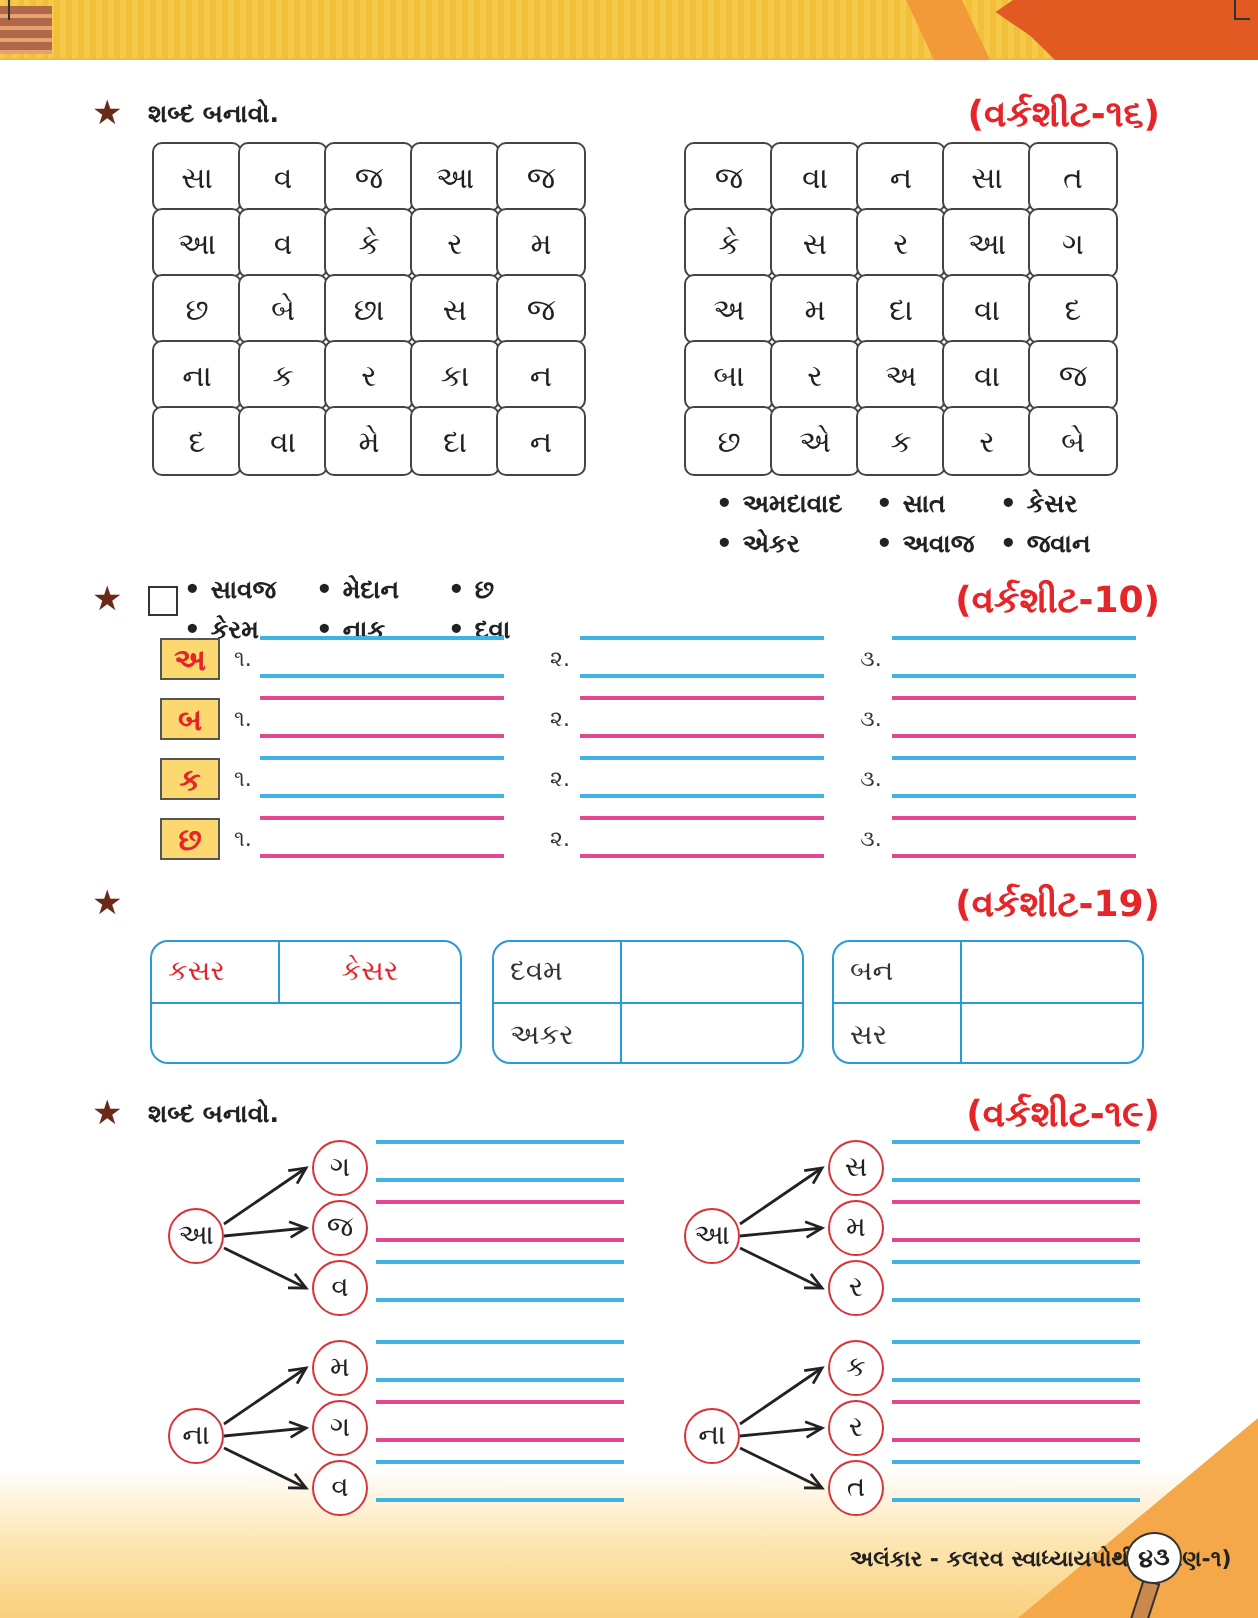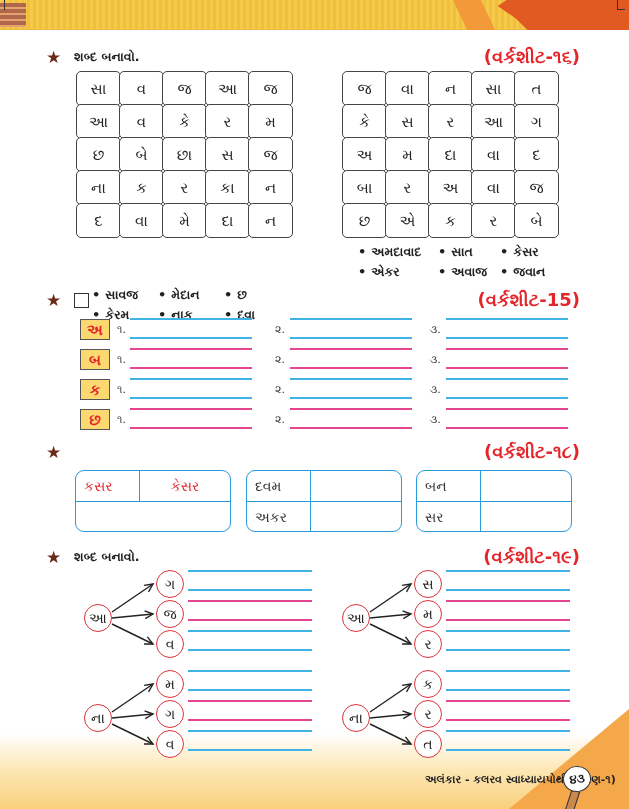--- a/index.html
+++ b/index.html
@@ -186,21 +186,21 @@
     <span>સાત</span>
     <span>કેસર</span>
     <span>એકર</span>
     <span>અવાજ</span>
     <span>જવાન</span>
   </div>
 
 <div class="sec-head" style="top:290px;">
   <span class="star-icon">★</span>
   <span class="mini-box"></span>
-  <span class="ws-label">(વર્કશીટ-15)</span>
+  <span class="ws-label">(વર્કશીટ-10)</span>
 </div>
 
 <div id="sec17">
     <div class="letter-box" style="top: 319px;">અ</div>
     <span class="num-label" style="left: 117px; top: 323px;">૧.</span>
     <div class="wline blue" style="left: 130px; top: 318px; width: 122px;"></div>
     <div class="wline blue" style="left: 130px; top: 337px; width: 122px;"></div>
     <span class="num-label" style="left: 275px; top: 323px;">૨.</span>
     <div class="wline blue" style="left: 290px; top: 318px; width: 122px;"></div>
     <div class="wline blue" style="left: 290px; top: 337px; width: 122px;"></div>
@@ -234,21 +234,21 @@
     <span class="num-label" style="left: 275px; top: 413px;">૨.</span>
     <div class="wline pink" style="left: 290px; top: 408px; width: 122px;"></div>
     <div class="wline pink" style="left: 290px; top: 427px; width: 122px;"></div>
     <span class="num-label" style="left: 430px; top: 413px;">૩.</span>
     <div class="wline pink" style="left: 446px; top: 408px; width: 122px;"></div>
     <div class="wline pink" style="left: 446px; top: 427px; width: 122px;"></div>
   </div>
 
 <div class="sec-head" style="top:442px;">
   <span class="star-icon">★</span>
-  <span class="ws-label">(વર્કશીટ-૧૮)</span>
+  <span class="ws-label">(વર્કશીટ-19)</span>
 </div>
 
 <div class="pair-box" style="left:75px;top:470px;">
   <div class="pair-row r1">
     <div class="pair-cell c1 red-text">કસર</div>
     <div class="pair-cell c2 red-text">કેસર</div>
   </div>
 </div>
 <div class="pair-box" style="left:246px;top:470px;">
   <div class="pair-row r2">

